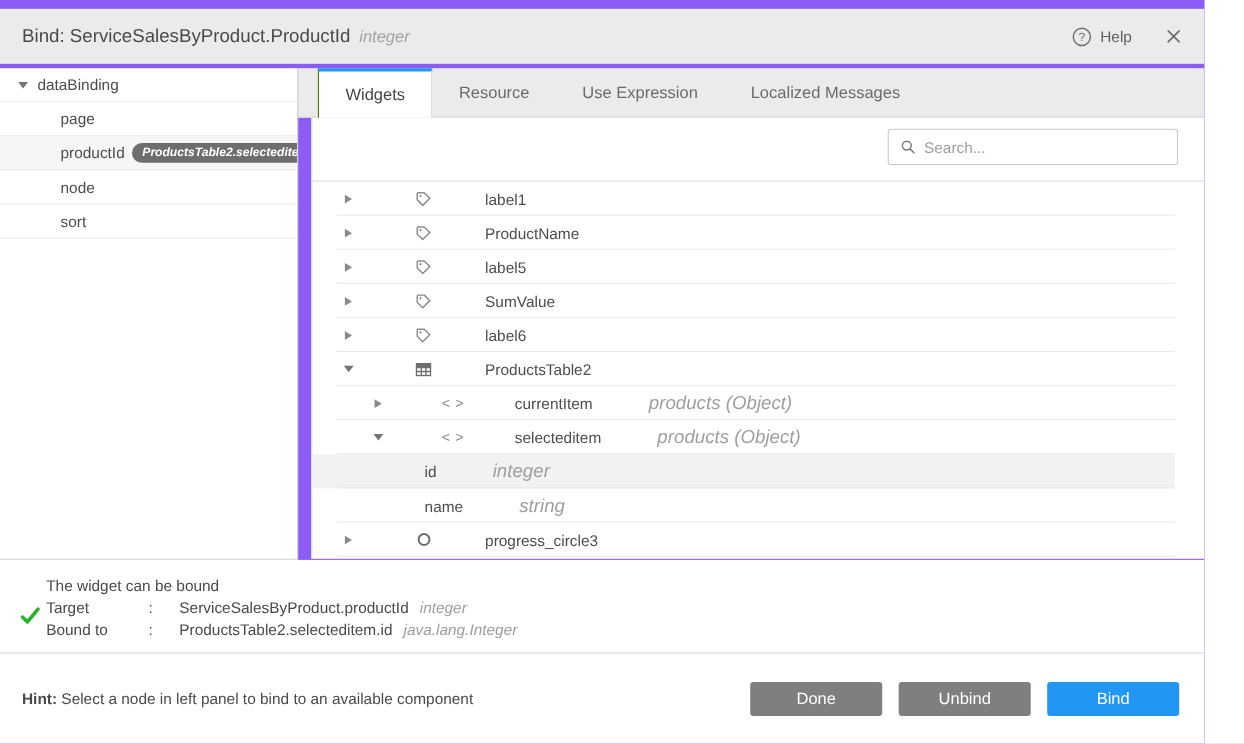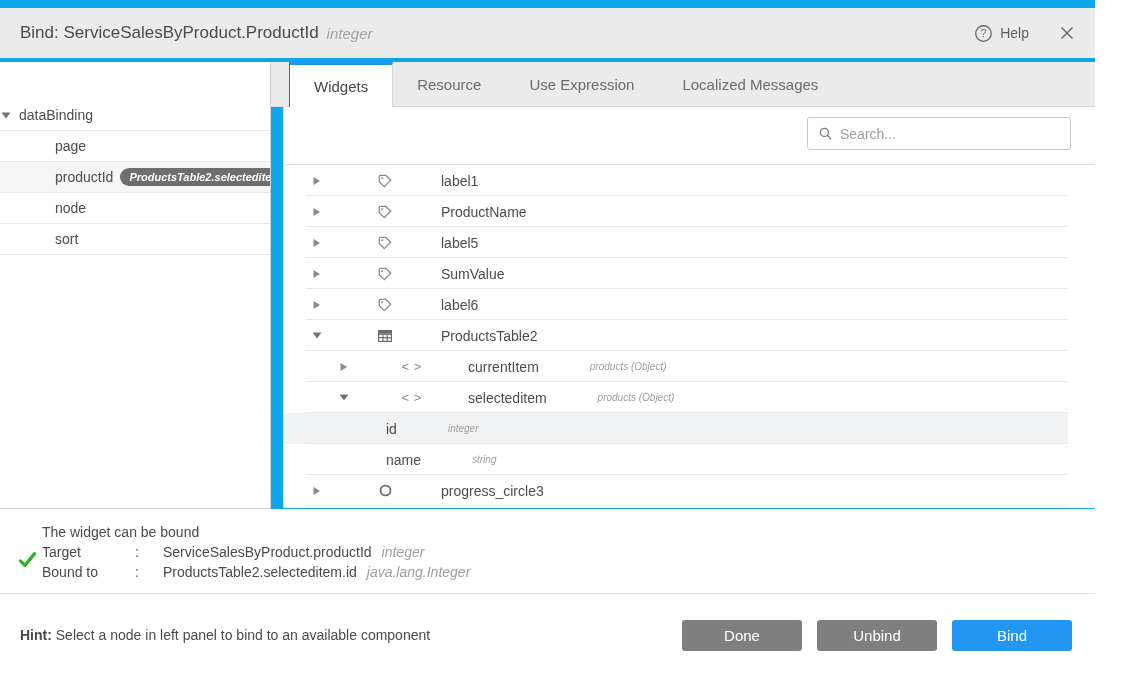--- a/index.html
+++ b/index.html
@@ -1,37 +1,37 @@
 <!DOCTYPE html>
 <html><head>
 <meta charset="utf-8">
 <style>
   * { margin:0; padding:0; box-sizing:border-box; }
   html,body { background:#fff; }
   body { font-family:"Liberation Sans", sans-serif; color:#4a4a4a; }
-  .app { position:relative; width:1095px; height:676px; background:#0ea5e9; overflow:hidden; }
+  .app { position:relative; width:1095px; height:676px; background:#8b5cf6; overflow:hidden; }
 
   
   .hdr { position:absolute; top:8px; left:0; right:0; height:50px; background:#ebebeb;
          display:flex; align-items:center; padding:0 20px; }
   .hdr-title { font-size:17px; color:#4a4a4a; }
   .hdr-type { font-size:15px; font-style:italic; color:#a3a3a3; margin-left:8px; }
   .hdr-right { margin-left:auto; display:flex; align-items:center; gap:10px; }
   .help-btn { display:flex; align-items:center; gap:7px; cursor:pointer; color:#5f5f5f; font-size:14px; }
   .icon { display:inline-flex; align-items:center; justify-content:center; }
   .icon svg { display:block; }
   .close-btn { margin-left:20px; cursor:pointer; }
 
   
   .left { position:absolute; top:62px; left:0; width:271px; height:447px; background:#fff;
           border-right:1px solid #d5d5d5; border-bottom:1px solid #d5d5d5; overflow:hidden; }
   .lrow { position:relative; height:31px; display:flex; align-items:center;
           border-bottom:1px solid #e9e9e9; font-size:14px; color:#4d4d4d;
           white-space:nowrap; overflow:hidden; cursor:pointer; }
-  .lrow.lvl1 { padding-left:1px;margin-top:38px; }
+  .lrow.lvl1 { padding-left:16px; }
   .lrow.lvl2 { padding-left:55px; }
   .lrow.sel { background:#f6f6f6; }
   .arr { width:18px; display:inline-flex; align-items:center; justify-content:flex-start; flex:none; }
   .badge { flex:none; margin-left:7px; background:#6e6e6e; color:#fff; font-size:11px;
            font-style:italic; font-weight:bold; padding:3px 9px; border-radius:9px; }
 
   
   .tabbar { position:absolute; top:62px; left:271px; right:0; height:45px; background:#ebebeb;
             border-bottom:1px solid #d9d9d9; display:flex; align-items:stretch; padding-left:18px; }
   .tab { padding:0 24px; display:flex; align-items:center; font-size:15px; color:#6b6b6b;
@@ -55,21 +55,21 @@
   .trow { position:relative; height:31px; display:flex; align-items:center; font-size:14px;
           color:#4d4d4d; cursor:pointer;gap:43px; }
   .trow::after { content:""; position:absolute; left:22px; right:0; bottom:0; height:1px; background:#e9e9e9; }
   .trow.l1 { padding-left:28px; }
   .trow.l2 { padding-left:55px; }
   .trow.l3 { padding-left:102px; }
   .trow.sel { background:#f1f2f3; }
   .tarr { width:17px; flex:none; display:inline-flex; align-items:center; }
   .ticon { width:26px; flex:none; display:inline-flex; align-items:center; }
   .obj { font-size:13px; color:#8a8a8a; letter-spacing:1px; font-family:"Liberation Sans", sans-serif; }
-  .ttype { font-style:italic; color:#9e9e9e; font-size:10px; margin-left:8px; }
+  .ttype { font-style:italic; color:#9e9e9e; font-size:17px; margin-left:8px; }
 
   
   .status { position:absolute; top:509px; left:0; right:0; height:85px; background:#fff;
             border-bottom:1px solid #e0e0e0; padding:13px 0 0 12px; display:flex; }
   .status .checkwrap { width:30px; padding-top:3px; flex:none; }
   .status-lines { font-size:14px; color:#4a4a4a; }
   .status-msg { line-height:20px; }
   .srow { display:flex; line-height:20px; }
   .srow .slabel { width:93px; }
   .srow .scolon { width:28px; }

